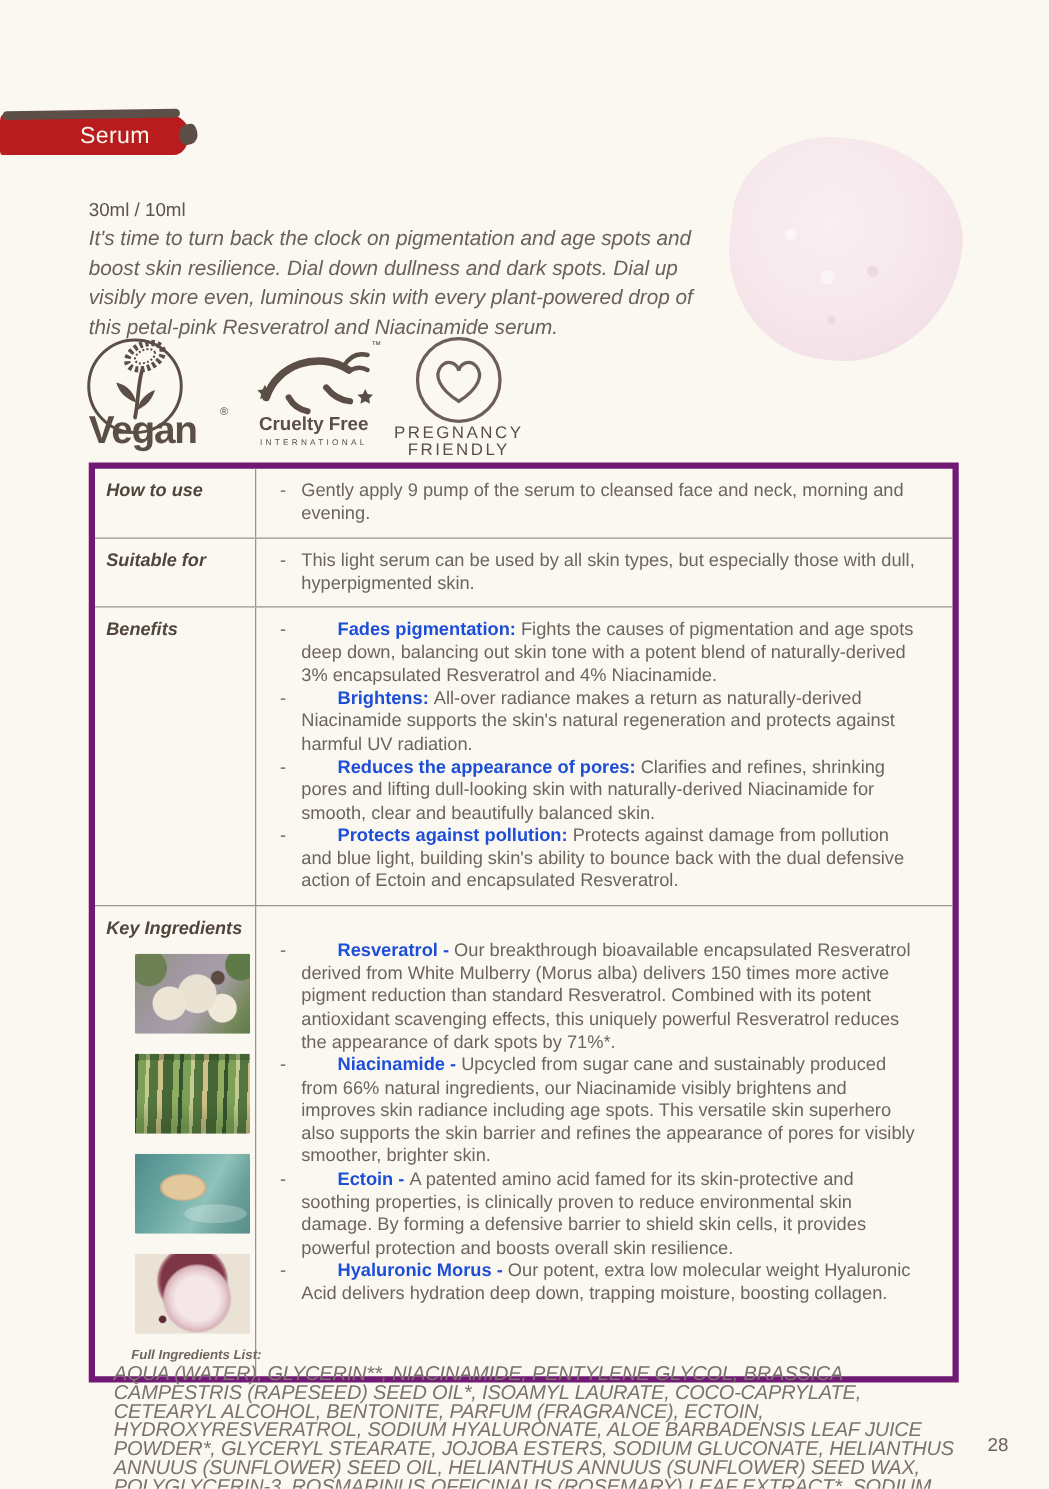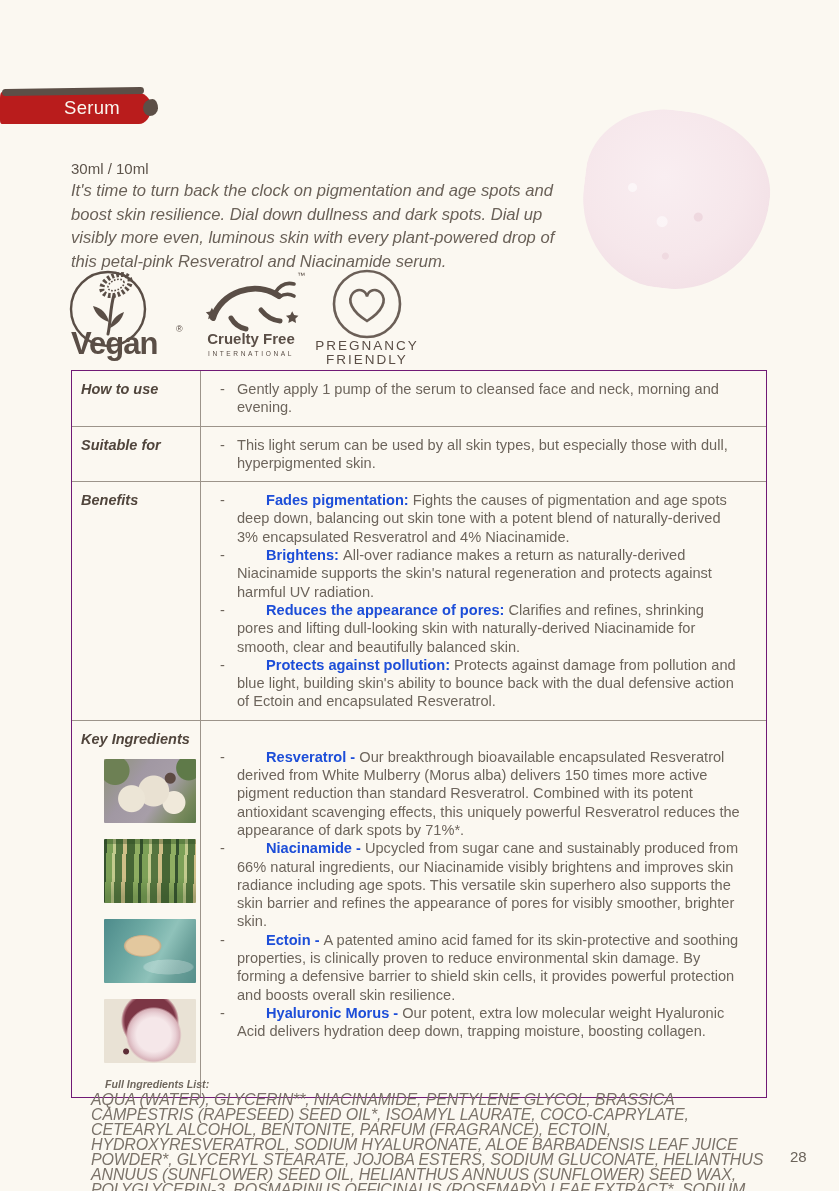--- a/index.html
+++ b/index.html
@@ -62,21 +62,21 @@
   .badge{position:absolute;top:0;}
   .badge svg{display:block;}
   .badge text{fill:#5a4e46;font-family:"Liberation Sans","DejaVu Sans",sans-serif;}
   .badge-vegan{left:0;}
   .badge-cruelty{left:138px;}
   .badge-pregnancy{left:246px;}
 
   
   .info-table{
     position:absolute;left:71px;top:370px;width:696px;
-    border:1px solid #701a75;box-sizing:border-box;background:transparent;
+    border:5px solid #701a75;box-sizing:border-box;background:transparent;
   }
   .t-row{display:grid;grid-template-columns:129px 1fr;border-top:1px solid #9c948a;}
   .t-row:first-child{border-top:none;}
   .t-label{
     border-right:1px solid #9c948a;
     padding:10px 6px 8px 9px;
     font-style:italic;font-weight:bold;font-size:14.5px;color:#50453c;
   }
   .t-content{padding:9px 26px 9px 19px;}
   .row-howto{min-height:50px;}
@@ -194,21 +194,21 @@
 
   </div>
 
   <div class="info-table">
 
     <div class="t-row row-howto">
       <div class="t-label">How to use</div>
       <div class="t-content">
           <div class="bullet">
             <span class="dash">-</span>
-            <span class="btxt">Gently apply 1 pump of the serum to cleansed face and neck, morning and evening.</span>
+            <span class="btxt">Gently apply 9 pump of the serum to cleansed face and neck, morning and evening.</span>
           </div>
         </div>
     </div>
 
     <div class="t-row row-suitable">
       <div class="t-label">Suitable for</div>
       <div class="t-content">
           <div class="bullet">
             <span class="dash">-</span>
             <span class="btxt">This light serum can be used by all skin types, but especially those with dull, hyperpigmented skin.</span>

